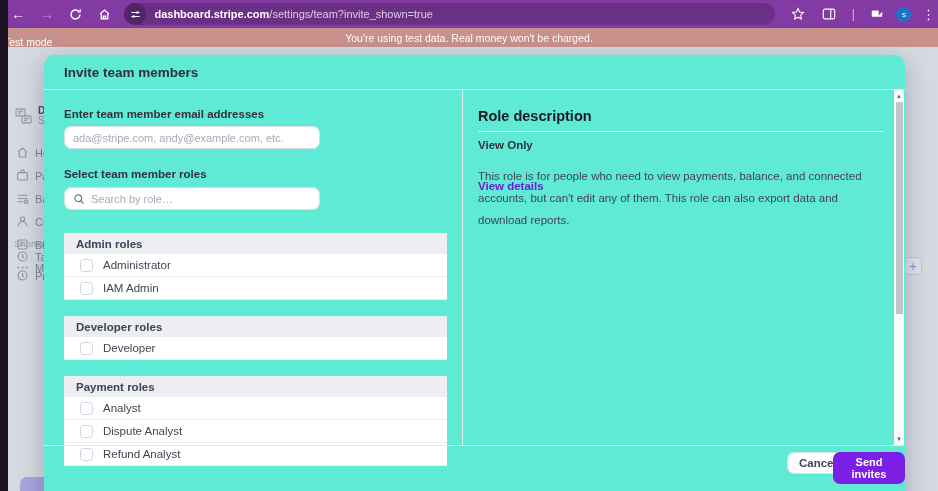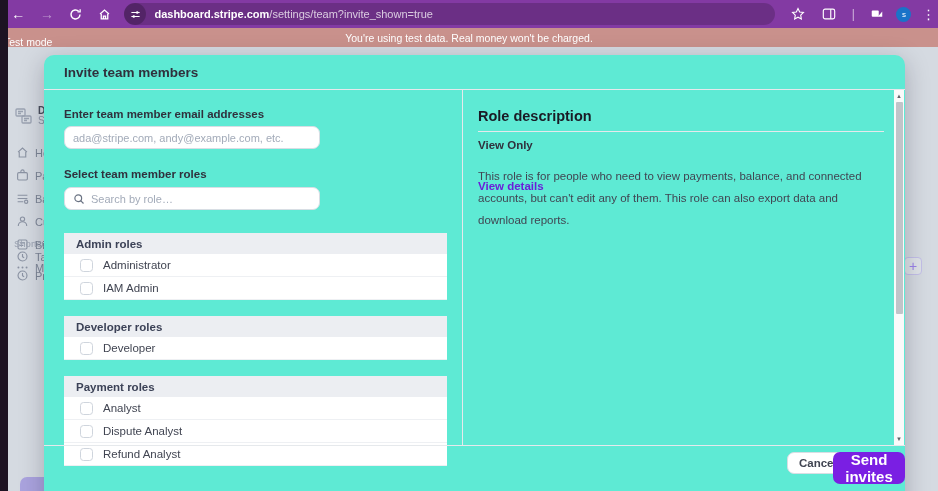--- a/index.html
+++ b/index.html
@@ -67,21 +67,21 @@
   
   #modal-scrollbar { position:absolute; left:850px; top:35px; width:10px; height:355px; background:#fafafa; }
   #scroll-up, #scroll-down { position:absolute; left:1px; width:8px; height:8px; color:#5f6368; font-size:6px; line-height:8px; text-align:center; }
   #scroll-up { top:2px; }
   #scroll-down { bottom:2px; }
   #scroll-thumb { position:absolute; left:1.5px; top:12px; width:7px; height:212px; background:#c1c4c9; border-radius:1px; }
 
   
   #modal-footer-divider { position:absolute; left:0; top:390px; width:861px; height:1px; background:#e6e9ec; }
   #cancel-btn { position:absolute; left:743px; top:397px; height:22px; padding:0 11px; background:#fff; border:1px solid #d8dee4; border-radius:7px; font-size:11.5px; font-weight:bold; color:#414552; display:flex; align-items:center; font-family:"Liberation Sans",sans-serif; }
-  #send-btn { position:absolute; left:789px; top:397px; height:22px; padding:16px 10px; background:#7a1fe3; border:none; border-radius:7px; font-size:15px; font-weight:bold; color:#fff; display:flex; align-items:center; font-family:"Liberation Sans",sans-serif; }
+  #send-btn { position:absolute; left:789px; top:397px; height:22px; padding:16px 10px; background:#7a1fe3; border:none; border-radius:7px; font-size:11px; font-weight:bold; color:#fff; display:flex; align-items:center; font-family:"Liberation Sans",sans-serif; }
 </style>
 </head>
 <body>
 
 <div id="browser-bar" class="abs">
   <span class="nav-ico">←</span>
   <span class="nav-ico dim">→</span>
   <span class="nav-ico">
     <svg width="13" height="13" viewBox="0 0 16 16" fill="none" stroke="currentColor" stroke-width="1.8">
       <path d="M13.5 8a5.5 5.5 0 1 1-1.6-3.9"></path>

